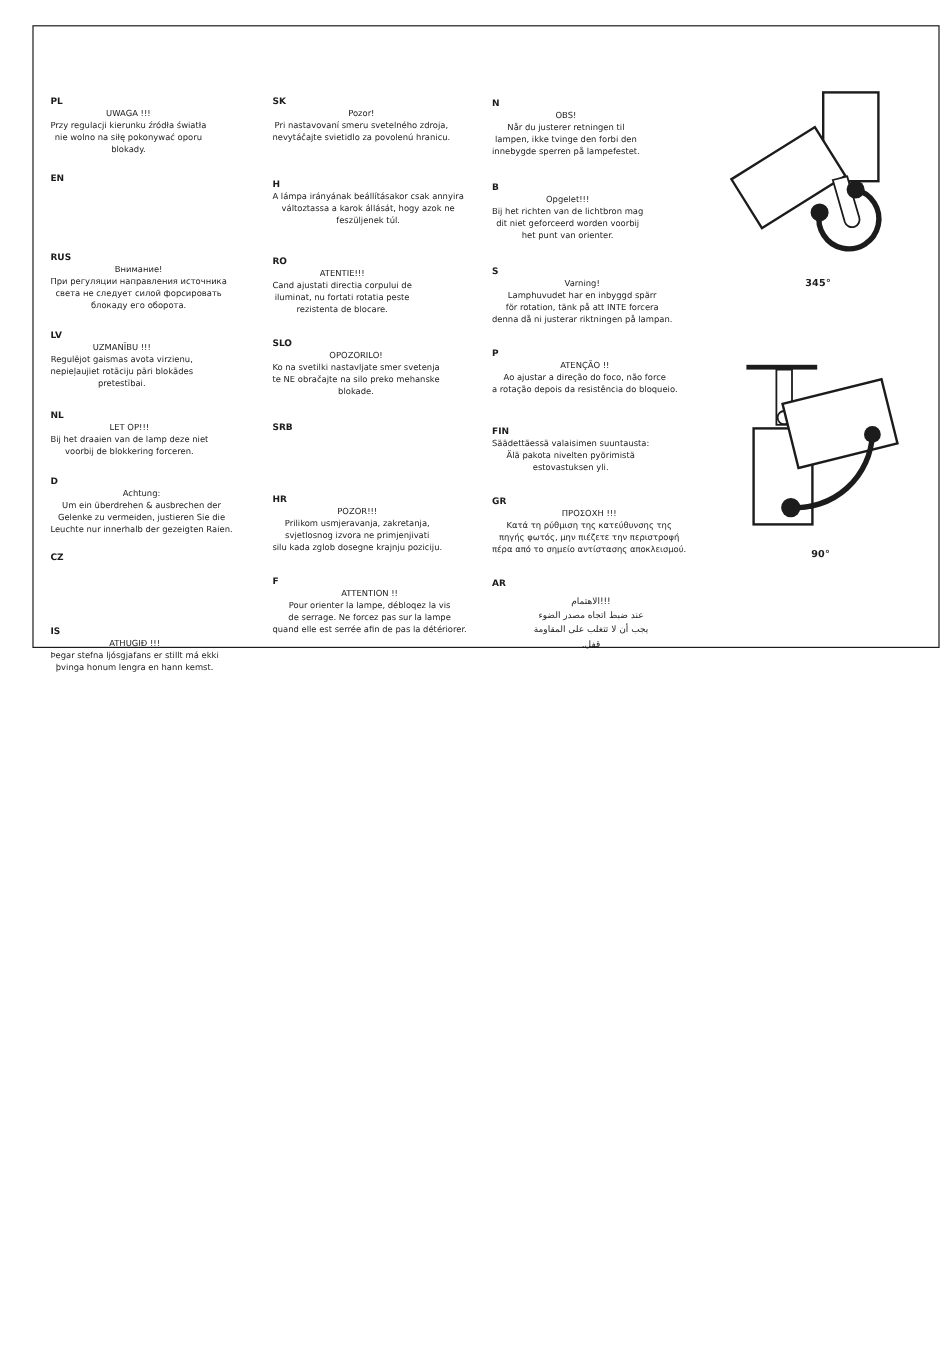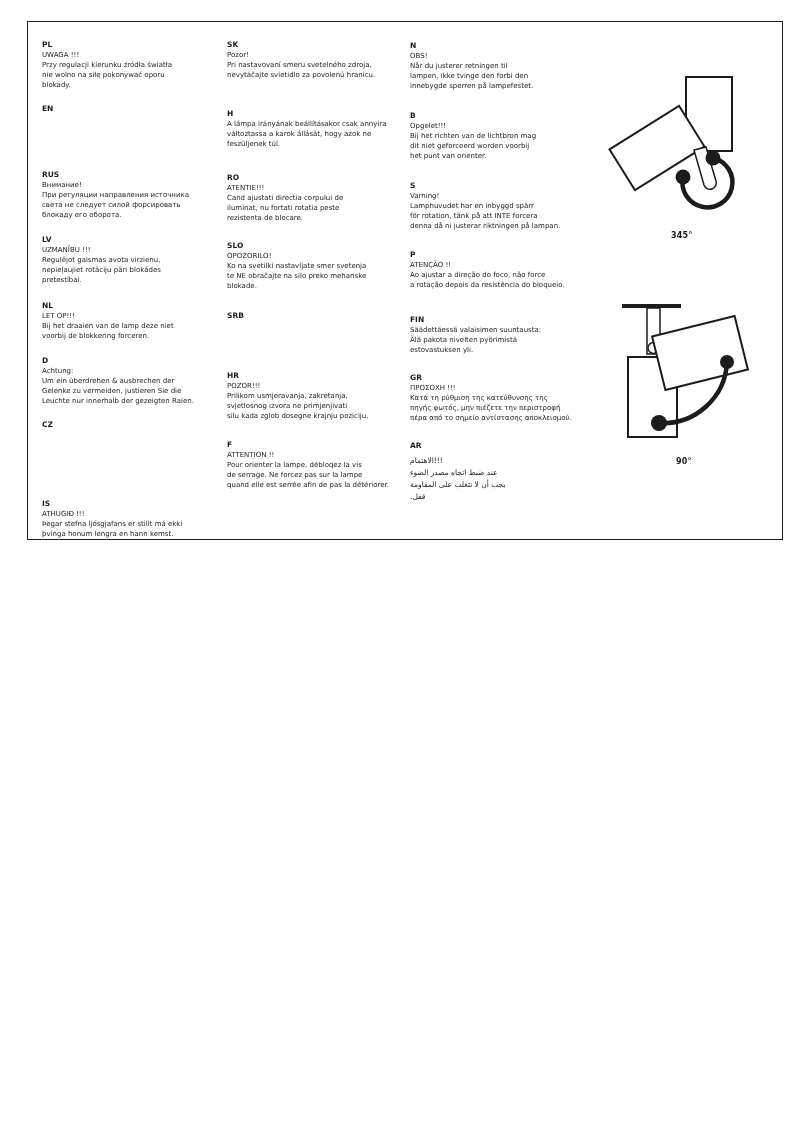--- a/index.html
+++ b/index.html
@@ -18,25 +18,25 @@
     border: 1.5px solid #1c1c1c;
     box-sizing: border-box;
     background: #fff;
   }
   .block {
     position: absolute;
     font-size: 7px;
     line-height: 10px;
     letter-spacing: 0;
   }
-  .code { font-weight: bold; font-size: 7.5px; }
-  .body { white-space: pre; }
+  .code { font-weight: bold; font-size: 7.5px; margin-top: 40px; }
+  .body { white-space: pre; text-align: center; }
   .rtl-body {
     direction: rtl;
-    text-align: left;
+    text-align: center;
     width: 165px;
     line-height: 12px;
     margin-top: 4px;
     font-size: 7.5px;
   }
   .illu { position: absolute; }
   .angle-label {
     position: absolute;
     font-size: 8px;
     font-weight: bold;
@@ -81,21 +81,21 @@
 <div class="block" style="left:42px; top:356px">
   <div class="code">D</div>
   <div class="body">Achtung:
 Um ein überdrehen &amp; ausbrechen der
 Gelenke zu vermeiden, justieren Sie die
 Leuchte nur innerhalb der gezeigten Raien.</div>
 </div>
 <div class="block" style="left:42px; top:420px">
   <div class="code">CZ</div>
 </div>
-<div class="block" style="left:42px; top:499px">
+<div class="block" style="left:42px; top:481px">
   <div class="code">IS</div>
   <div class="body">ATHUGIÐ !!!
 Þegar stefna ljósgjafans er stillt má ekki
 þvinga honum lengra en hann kemst.</div>
 </div>
 
 <div class="block" style="left:227px; top:40px">
   <div class="code">SK</div>
   <div class="body">Pozor!
 Pri nastavovaní smeru svetelného zdroja,

